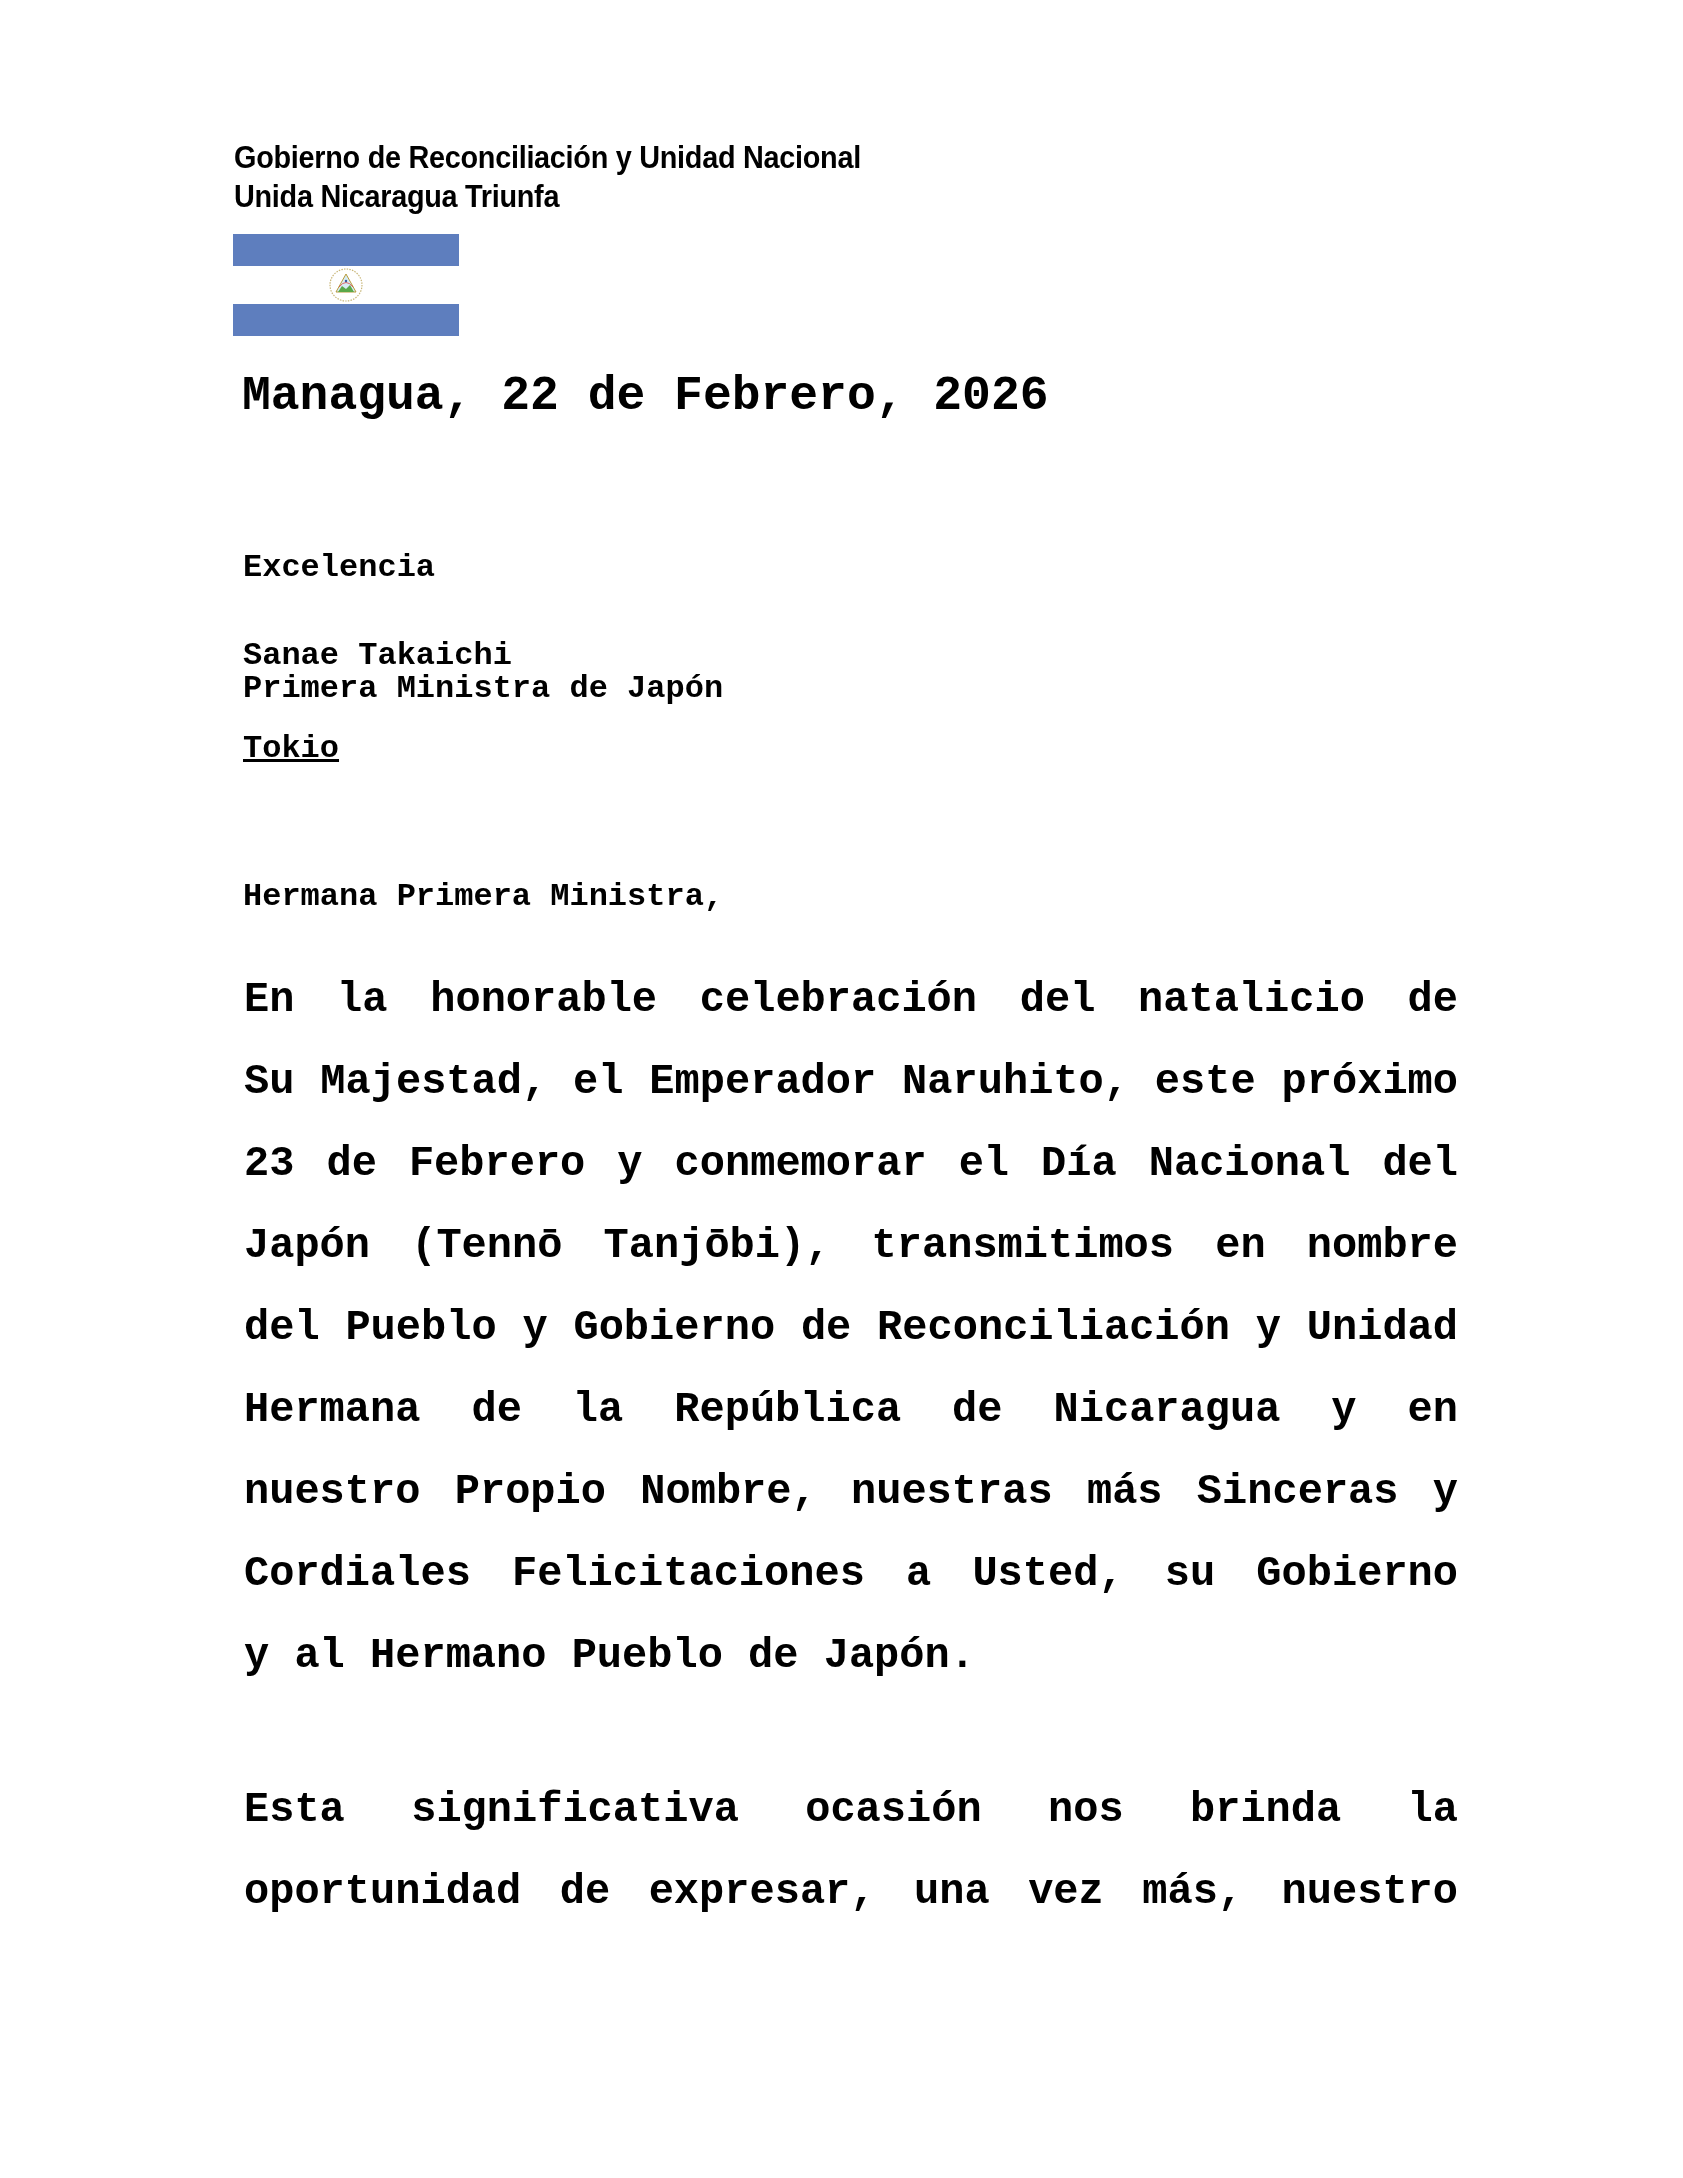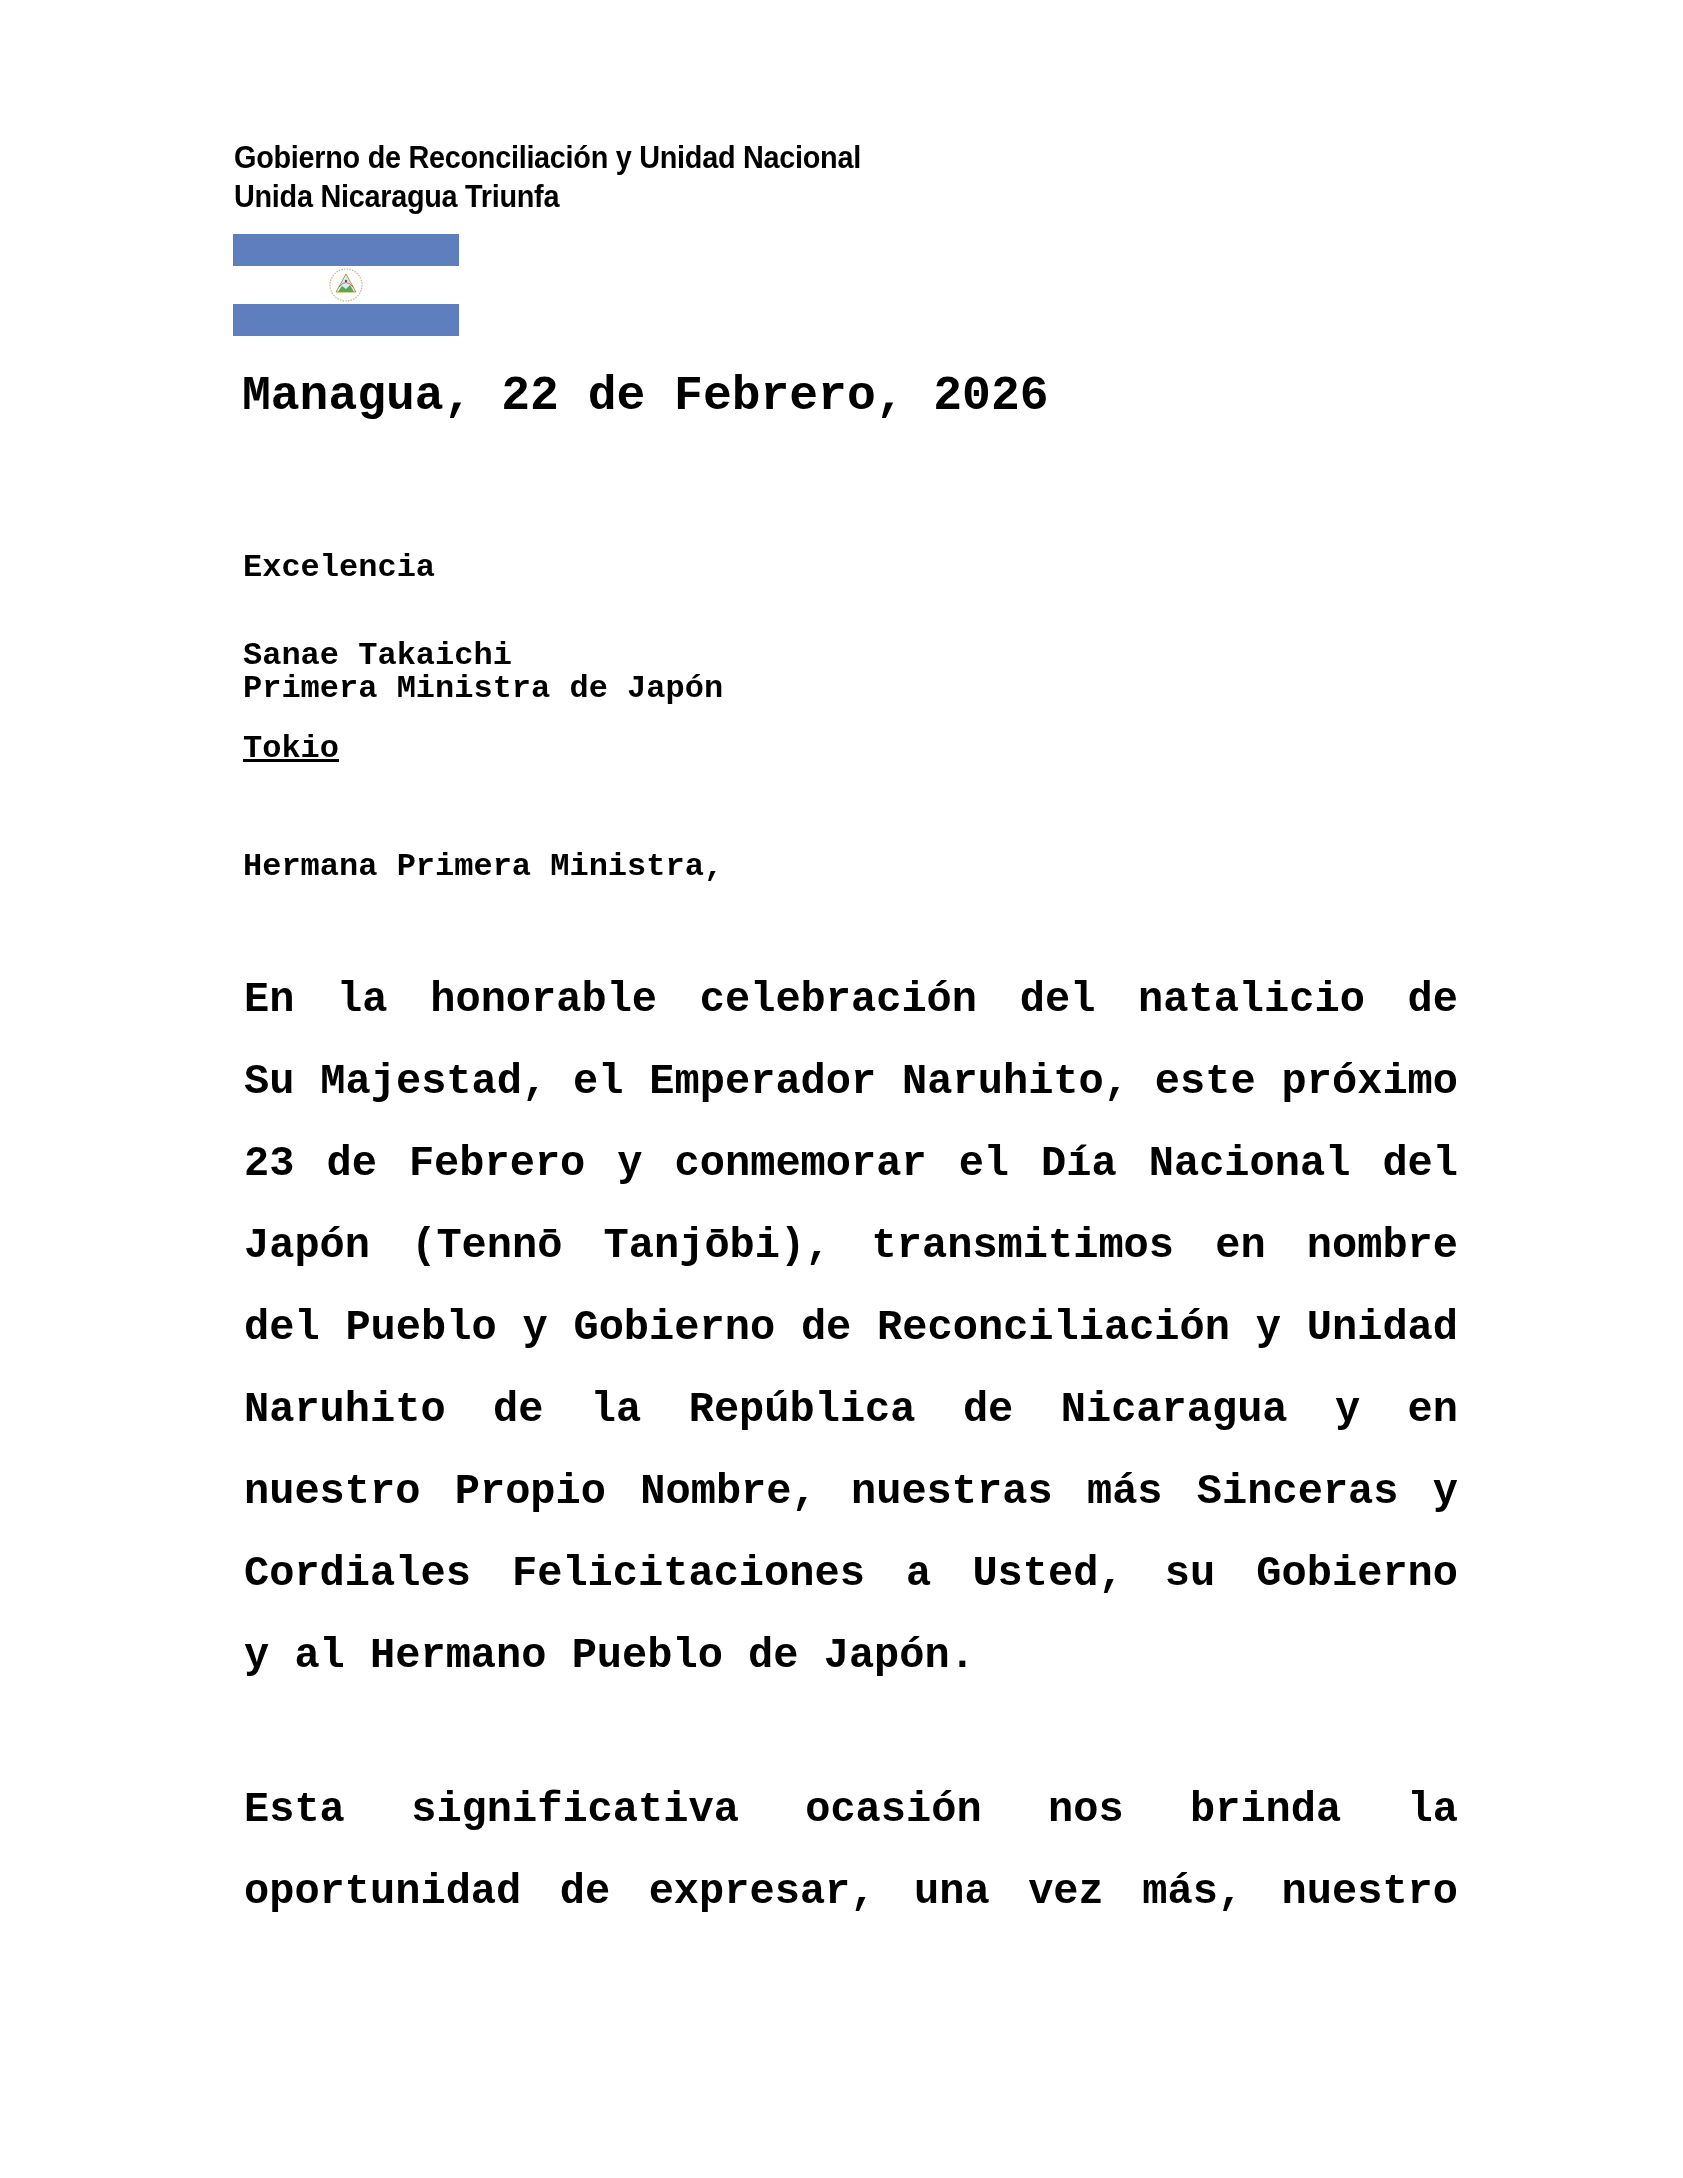--- a/index.html
+++ b/index.html
@@ -45,29 +45,29 @@
   </svg>
 </div>
 
 <div class="abs mono date">Managua, 22 de Febrero, 2026</div>
 
 <div class="abs mono addr" style="top:540px;">Excelencia</div>
 <div class="abs mono addr" style="top:628px;">Sanae Takaichi</div>
 <div class="abs mono addr" style="top:661px;">Primera Ministra de Japón</div>
 <div class="abs mono addr" style="top:721px;text-decoration:underline;">Tokio</div>
 
-<div class="abs mono addr" style="top:839px;">Hermana Primera Ministra,</div>
+<div class="abs mono addr" style="top:869px;">Hermana Primera Ministra,</div>
 
 <div class="abs mono para" style="top:959px;">
   <div class="ln">En la honorable celebración del natalicio de</div>
   <div class="ln">Su Majestad, el Emperador Naruhito, este próximo</div>
   <div class="ln">23 de Febrero y conmemorar el Día Nacional del</div>
   <div class="ln">Japón (Tennō Tanjōbi), transmitimos en nombre</div>
   <div class="ln">del Pueblo y Gobierno de Reconciliación y Unidad</div>
-  <div class="ln">Naruhito de la República de Nicaragua y en</div>
+  <div class="ln">Hermana de la República de Nicaragua y en</div>
   <div class="ln">nuestro Propio Nombre, nuestras más Sinceras y</div>
   <div class="ln">Cordiales Felicitaciones a Usted, su Gobierno</div>
   <div class="ln last">y al Hermano Pueblo de Japón.</div>
 </div>
 
 <div class="abs mono para" style="top:1769px;">
   <div class="ln">Esta significativa ocasión nos brinda la</div>
   <div class="ln">oportunidad de expresar, una vez más, nuestro</div>
 </div>
 

